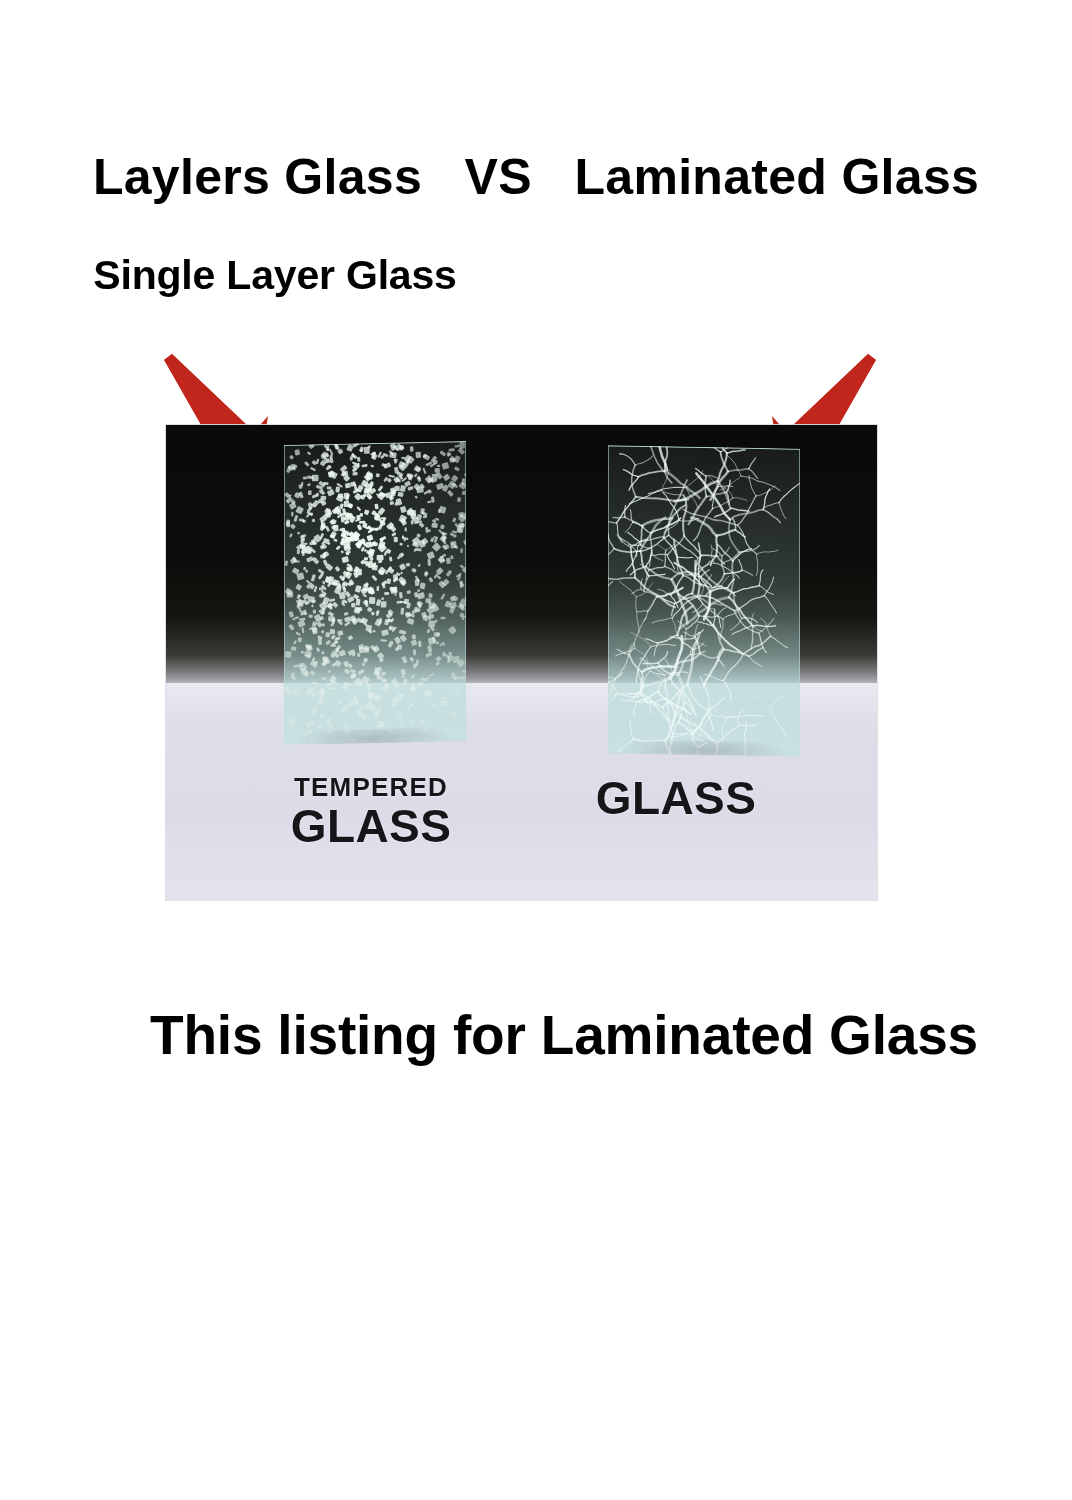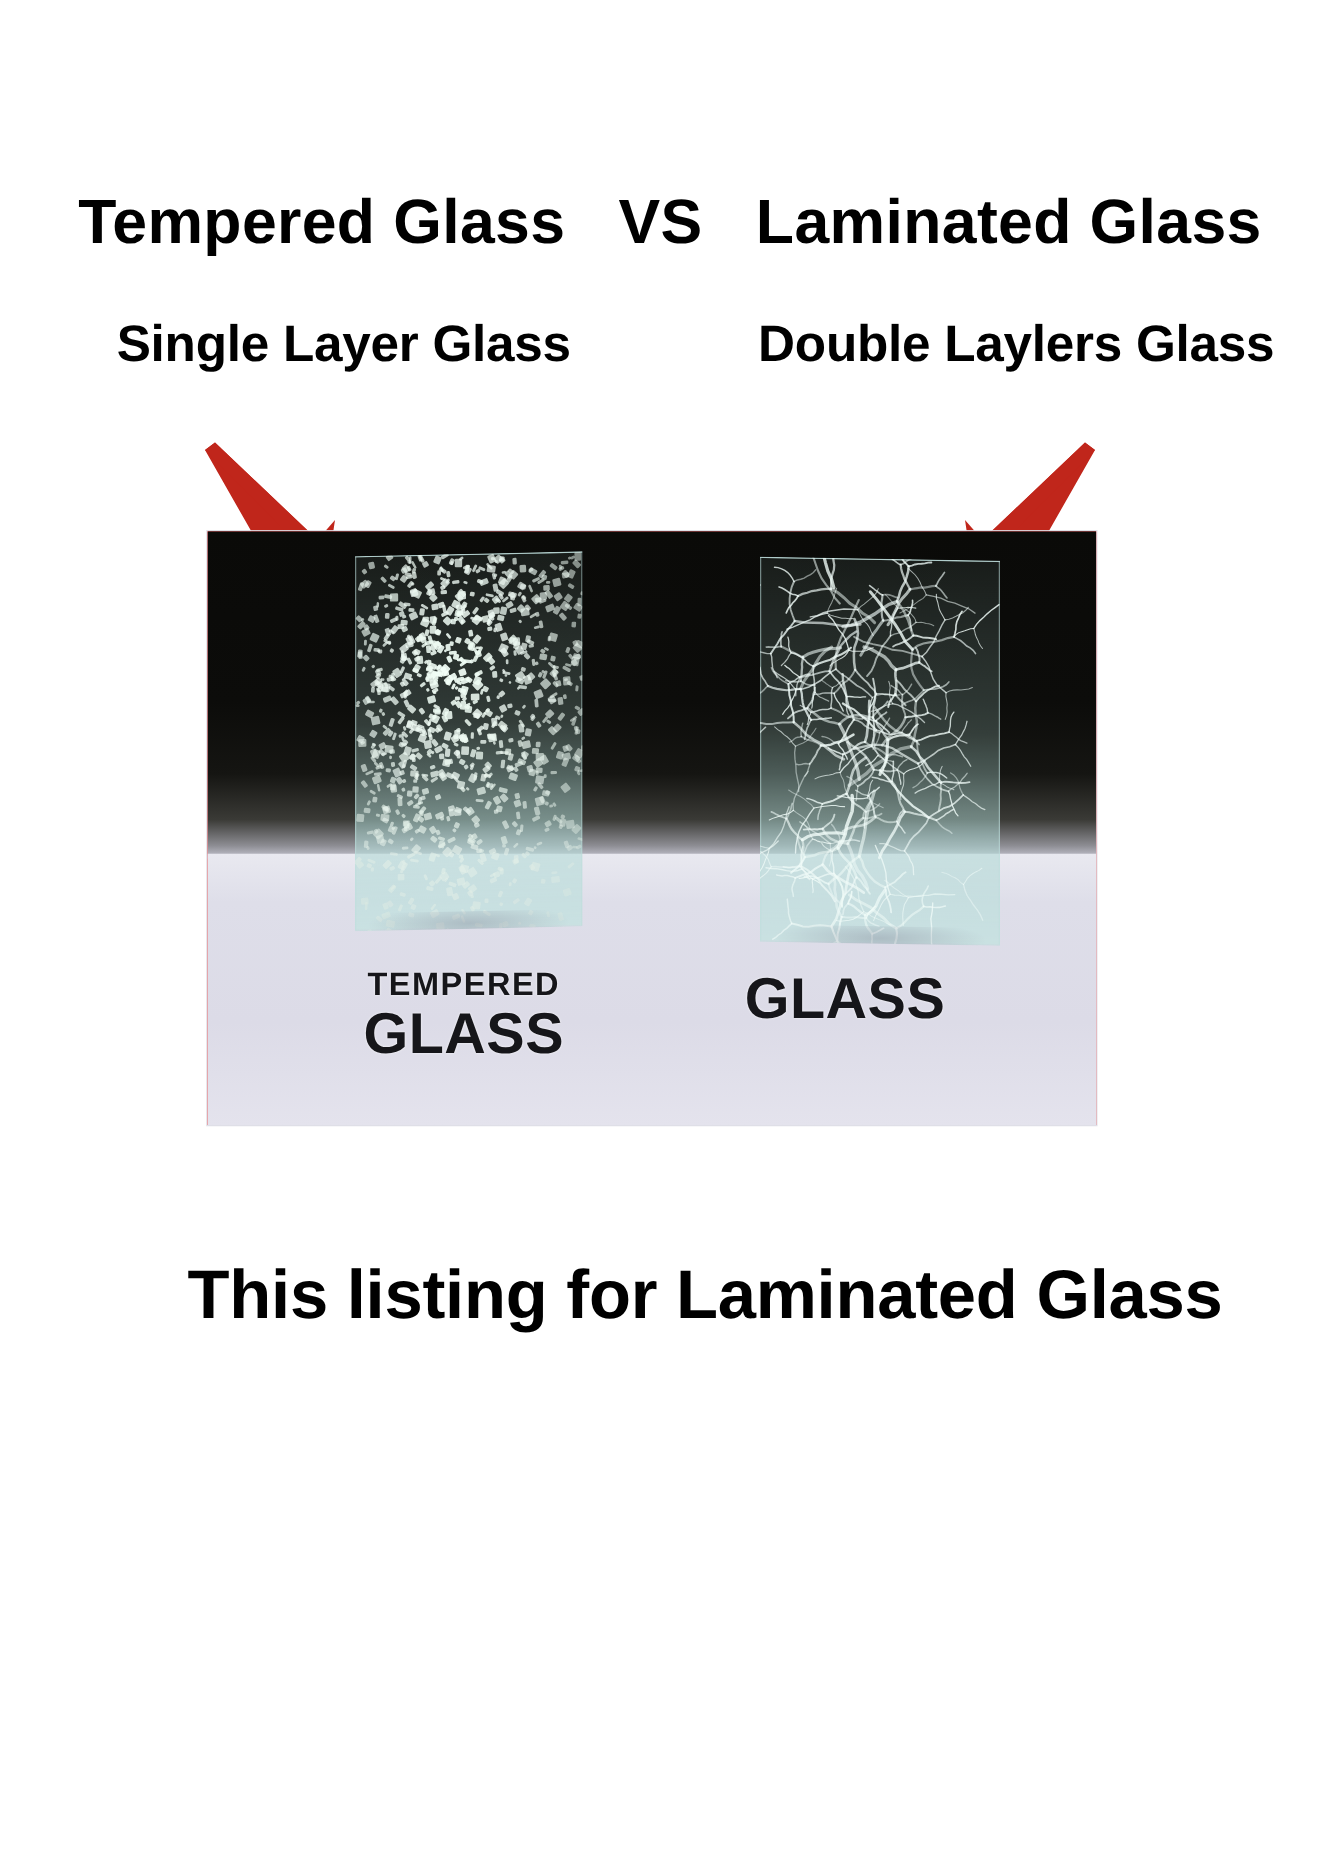--- a/index.html
+++ b/index.html
@@ -64,21 +64,21 @@
   #arrow-right-wrap { left: 760px; top: 352px; width: 130px; height: 110px; }
 
   
   #photo {
     position: absolute;
     left: 166px;
     top: 425px;
     width: 711px;
     height: 475px;
     overflow: hidden;
-    background: #ef4444;
+    background: #7dd3fc;
     box-shadow: 0 0 0 1px rgba(220,220,228,0.9);
   }
   
   #photo-backdrop {
     position: absolute;
     left: 0; top: 0; width: 100%; height: 262px;
     background: linear-gradient(180deg,#0a0a08 0%, #0c0c0a 52%, #151512 74%,
                                 #3a3a36 88%, #8d8d93 96%, #c9c9d5 100%);
   }
   
@@ -156,30 +156,29 @@
     line-height: 70px;
     font-weight: 600;
     letter-spacing: -0.2px;
     white-space: nowrap;
     margin-left: 28px;
   }
 </style>
 </head>
 <body>
 
-<div id="headline">Tempered Glass   VS   Laminated Glass</div>
+<div id="headline">Laylers Glass   VS   Laminated Glass</div>
 
 <div id="captions">
 
   <div class="caption-col" id="caption-left">
     <span class="cap-line">Single Layer Glass</span>
   </div>
 
   <div class="caption-col" id="caption-right">
-    <span class="cap-line">Double Laylers Glass</span>
   </div>
 
 </div>
 
 <div id="arrow-left-wrap" class="arrow-svg">
   <svg width="130" height="110" viewBox="0 0 130 110" aria-hidden="true">
     <path d="M14 8 L22 2 L104 80 L118 64 L112 104 L34 93 L55 80 Z" fill="#C0261B"></path>
     <path d="M14 8 L22 2 L100 76 L91 86 Z" fill="#C0261B"></path>
   </svg>
 </div>

